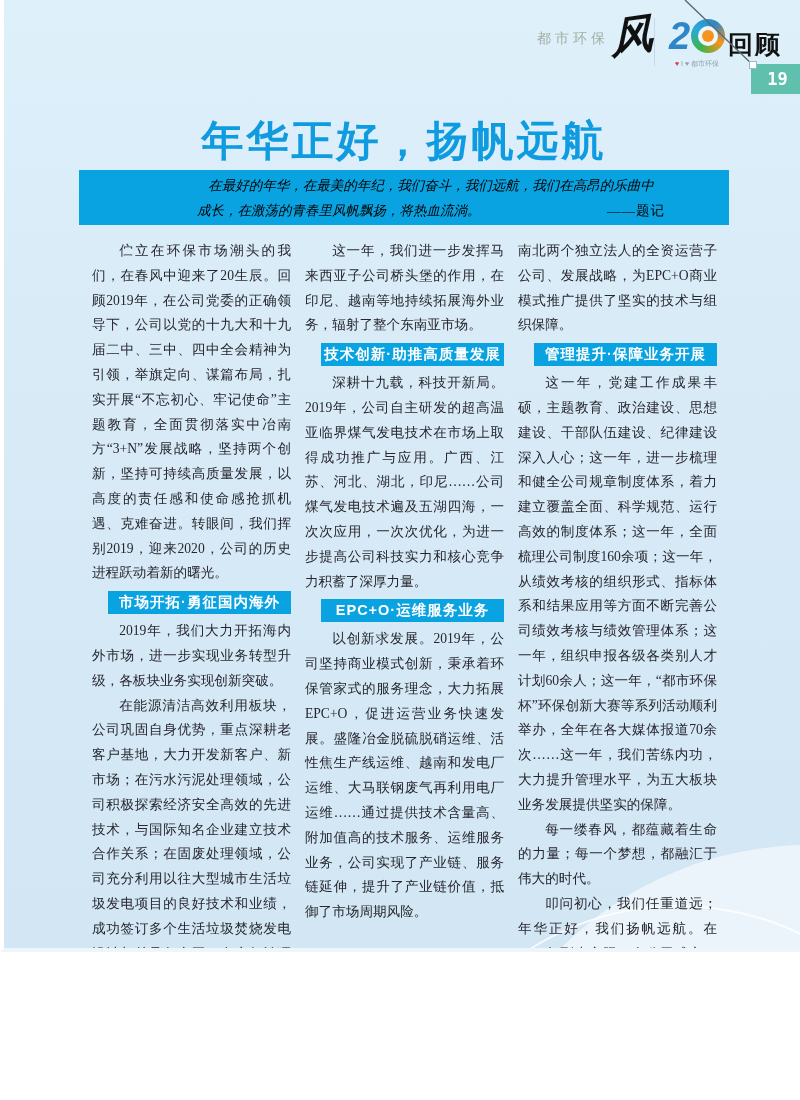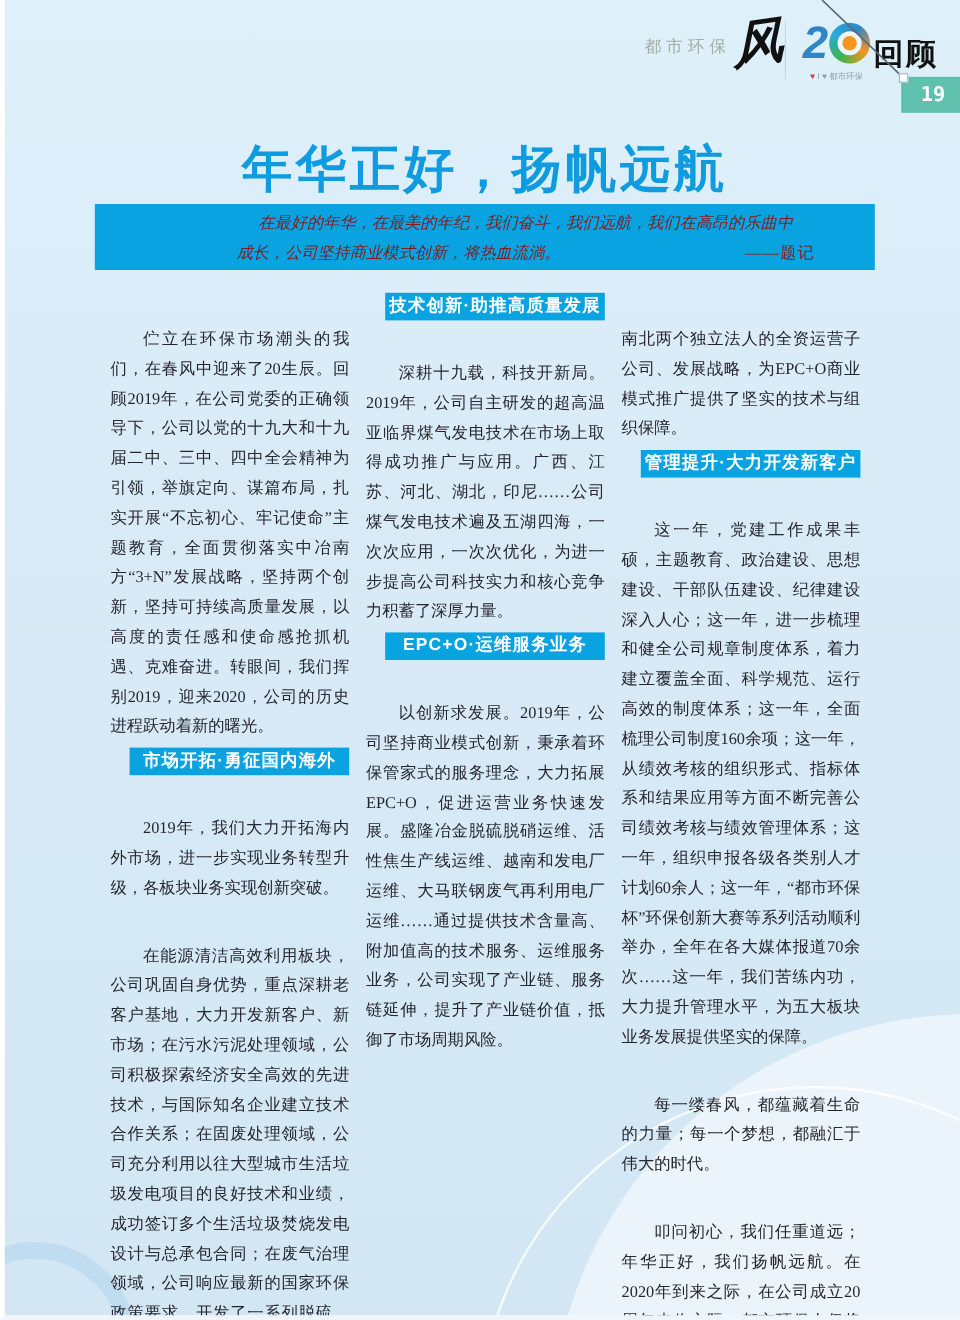--- a/index.html
+++ b/index.html
@@ -1,20 +1,20 @@
 <!DOCTYPE html>
 <html><head>
 <meta charset="utf-8">
 <style>
   * { margin:0; padding:0; box-sizing:border-box; }
   html,body { width:800px; }
   body { font-family:"Liberation Serif", serif; }
 
   .page {
-    position:relative; width:800px; height:1100px;
+    position:relative; width:800px; height:952px;
     background:linear-gradient(180deg,#def0fa 0%, #d9ebf7 35%, #d2e6f4 100%);
     overflow:hidden;
     border-left:4px solid #ffffff;
     border-bottom:4px solid #eef6fc;
   }
 
   
   .circle-big {
     position:absolute; left:455px; top:845px; width:700px; height:700px;
     border-radius:50%; background:rgba(255,255,255,0.55);
@@ -53,31 +53,31 @@
             color:#fff; font-family:"DejaVu Sans Mono", monospace; font-size:17px; font-weight:bold;
             display:flex; align-items:center; justify-content:center; }
   .page-box-sq { position:absolute; left:745px; top:61px; width:8px; height:8px; background:#fff;
             border:1px solid #9db9c9; }
 
   
   .main-title { position:absolute; left:0; top:113px; width:800px; text-align:center;
             font-size:42px; font-weight:bold; color:#0f9be0; letter-spacing:3px;
             font-family:"Liberation Sans", sans-serif; }
   .quote-band { position:absolute; left:75px; top:170px; width:650px; height:55px;
-            background:#0aa3e2; color:#7f1d1d; font-size:13.5px;
+            background:#0aa3e2; color:#000000; font-size:13.5px;
             display:flex; flex-direction:column; justify-content:flex-end;
-            padding:2px 50px 2px 118px; font-style:italic; }
+            padding:2px 64px 2px 118px; font-style:italic; }
   .quote-band .l1 { text-align:center; line-height:25px; }
   .quote-band .l2 { display:flex; justify-content:space-between; line-height:25px; }
   .quote-band .attr { font-style:normal; letter-spacing:1px; }
 
   
   .cols { position:absolute; left:88px; top:239px; width:625px; display:flex; gap:14px; }
   .col { flex:1 1 0; font-size:13.6px; line-height:24.8px; color:#26262e; text-align:justify; }
-  .col p { text-indent:2em; text-justify:inter-ideograph;margin-top:32px; }
+  .col p { text-indent:2em; text-justify:inter-ideograph; }
   .col p.no-indent { text-indent:0; }
   .sec-head { background:#0aa3e2; color:#fff; text-align:center; font-weight:bold;
             font-size:14.5px; line-height:23px; height:23px; margin:5px 0 5px 16px;
             font-family:"Liberation Sans", sans-serif; letter-spacing:1px; text-indent:0; }
 </style>
 </head>
 <body>
 
 <div class="page">
 
@@ -107,44 +107,45 @@
     <line x1="681" y1="0" x2="751" y2="67" stroke="#5a6a72" stroke-width="1.4"></line>
   </svg>
   <div class="page-box">19</div>
   <div class="page-box-sq"></div>
 
   <h1 class="main-title">年华正好，扬帆远航</h1>
 
   <div class="quote-band">
     <div class="l1">在最好的年华，在最美的年纪，我们奋斗，我们远航，我们在高昂的乐曲中</div>
     <div class="l2">
-      <span>成长，公司坚持商业模式创新，将热血流淌。</span>
+      <span>成长，在激荡的青春里风帆飘扬，将热血流淌。</span>
       <span class="attr">——题记</span>
     </div>
   </div>
 
   <div class="cols">
 
     <div class="col">
       <p>伫立在环保市场潮头的我们，在春风中迎来了20生辰。回顾2019年，在公司党委的正确领导下，公司以党的十九大和十九届二中、三中、四中全会精神为引领，举旗定向、谋篇布局，扎实开展“不忘初心、牢记使命”主题教育，全面贯彻落实中冶南方“3+N”发展战略，坚持两个创新，坚持可持续高质量发展，以高度的责任感和使命感抢抓机遇、克难奋进。转眼间，我们挥别2019，迎来2020，公司的历史进程跃动着新的曙光。</p>
       <div class="sec-head">市场开拓·勇征国内海外</div>
       <p>2019年，我们大力开拓海内外市场，进一步实现业务转型升级，各板块业务实现创新突破。</p>
       <p>在能源清洁高效利用板块，公司巩固自身优势，重点深耕老客户基地，大力开发新客户、新市场；在污水污泥处理领域，公司积极探索经济安全高效的先进技术，与国际知名企业建立技术合作关系；在固废处理领域，公司充分利用以往大型城市生活垃圾发电项目的良好技术和业绩，成功签订多个生活垃圾焚烧发电设计与总承包合同；在废气治理领域，公司响应最新的国家环保政策要求，开发了一系列脱硫、脱硝、消白等组合工艺，应用于烧结/球团等领域，并将活性焦制备从技术研发转向工程应用；在环境修复领域，公司全面把控环境修复市场动态，紧跟国家政策导向，在长江经济带、京津冀、粤港澳大湾区等热点区域积极布局，拓展市场。</p>
     </div>
 
     <div class="col">
+      <p>这一年，我们进一步发挥马来西亚子公司桥头堡的作用，在印尼、越南等地持续拓展海外业务，辐射了整个东南亚市场。</p>
       <div class="sec-head">技术创新·助推高质量发展</div>
       <p>深耕十九载，科技开新局。2019年，公司自主研发的超高温亚临界煤气发电技术在市场上取得成功推广与应用。广西、江苏、河北、湖北，印尼……公司煤气发电技术遍及五湖四海，一次次应用，一次次优化，为进一步提高公司科技实力和核心竞争力积蓄了深厚力量。</p>
       <div class="sec-head">EPC+O·运维服务业务</div>
       <p>以创新求发展。2019年，公司坚持商业模式创新，秉承着环保管家式的服务理念，大力拓展EPC+O，促进运营业务快速发展。盛隆冶金脱硫脱硝运维、活性焦生产线运维、越南和发电厂运维、大马联钢废气再利用电厂运维……通过提供技术含量高、附加值高的技术服务、运维服务业务，公司实现了产业链、服务链延伸，提升了产业链价值，抵御了市场周期风险。</p>
 
     </div>
 
     <div class="col">
       <p class="no-indent">南北两个独立法人的全资运营子公司、发展战略，为EPC+O商业模式推广提供了坚实的技术与组织保障。</p>
-      <div class="sec-head">管理提升·大力开发新客户</div>
+      <div class="sec-head">管理提升·保障业务开展</div>
       <p>这一年，党建工作成果丰硕，主题教育、政治建设、思想建设、干部队伍建设、纪律建设深入人心；这一年，进一步梳理和健全公司规章制度体系，着力建立覆盖全面、科学规范、运行高效的制度体系；这一年，全面梳理公司制度160余项；这一年，从绩效考核的组织形式、指标体系和结果应用等方面不断完善公司绩效考核与绩效管理体系；这一年，组织申报各级各类别人才计划60余人；这一年，“都市环保杯”环保创新大赛等系列活动顺利举办，全年在各大媒体报道70余次……这一年，我们苦练内功，大力提升管理水平，为五大板块业务发展提供坚实的保障。</p>
       <p>每一缕春风，都蕴藏着生命的力量；每一个梦想，都融汇于伟大的时代。</p>
       <p>叩问初心，我们任重道远；年华正好，我们扬帆远航。在2020年到来之际，在公司成立20周年来临之际，都市环保人仍将不忘初心、牢记使命，用创新与奋斗的画笔，描绘出光荣与梦想的华彩。</p>
     </div>
 
   </div>
 </div>
 
 </body></html>

